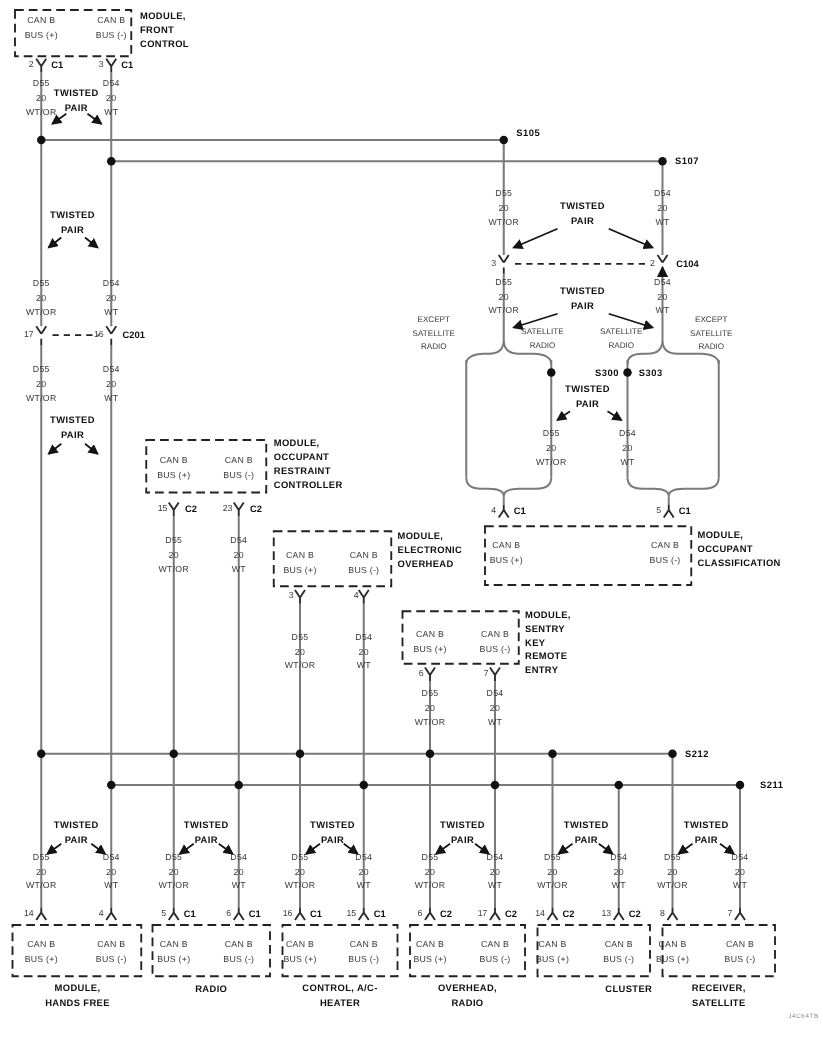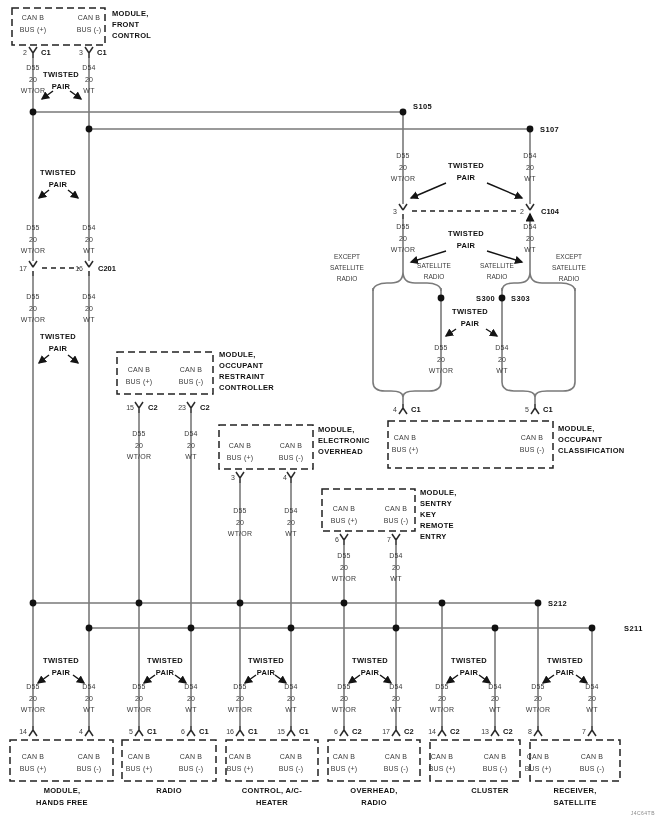--- a/index.html
+++ b/index.html
@@ -279,21 +279,21 @@
 ENTRY</div>
       <div class="t pin a-r" style="left: 339px; top: 539px;">6</div>
       <div class="t pin a-r" style="left: 391px; top: 539px;">7</div>
       <div class="t cell a-c" style="left: 344px; top: 567px;">D55
 20
 WT/OR</div>
       <div class="t cell a-c" style="left: 396px; top: 567px;">D54
 20
 WT</div>
       <div class="t splice a-l" style="left: 548px; top: 603px;">S212</div>
-      <div class="t splice a-l" style="left: 624px; top: 628px;">S211</div>
+      <div class="t splice a-l" style="left: 608px; top: 628px;">S211</div>
       <div class="t tp a-c" style="left: 61px; top: 666px;">TWISTED
 PAIR</div>
       <div class="t tp a-c" style="left: 165px; top: 666px;">TWISTED
 PAIR</div>
       <div class="t tp a-c" style="left: 266px; top: 666px;">TWISTED
 PAIR</div>
       <div class="t tp a-c" style="left: 370px; top: 666px;">TWISTED
 PAIR</div>
       <div class="t tp a-c" style="left: 469px; top: 666px;">TWISTED
 PAIR</div>
@@ -379,18 +379,18 @@
 BUS (-)</div>
       <div class="t cell a-c" style="left: 592px; top: 762px;">CAN B
 BUS (-)</div>
       <div class="t modc a-c" style="left: 62px; top: 796px;">MODULE,
 HANDS FREE</div>
       <div class="t modc a-c" style="left: 169px; top: 791px;">RADIO</div>
       <div class="t modc a-c" style="left: 272px; top: 796px;">CONTROL, A/C-
 HEATER</div>
       <div class="t modc a-c" style="left: 374px; top: 796px;">OVERHEAD,
 RADIO</div>
-      <div class="t modc a-c" style="left: 490px; top: 791px;">CLUSTER</div>
+      <div class="t modc a-c" style="left: 503px; top: 791px;">CLUSTER</div>
       <div class="t modc a-c" style="left: 575px; top: 796px;">RECEIVER,
 SATELLITE</div>
       <div class="t code a-r" style="left: 655px; top: 813px;">J4C64TB</div>
     </div>
 </div>
 
 </body></html>

